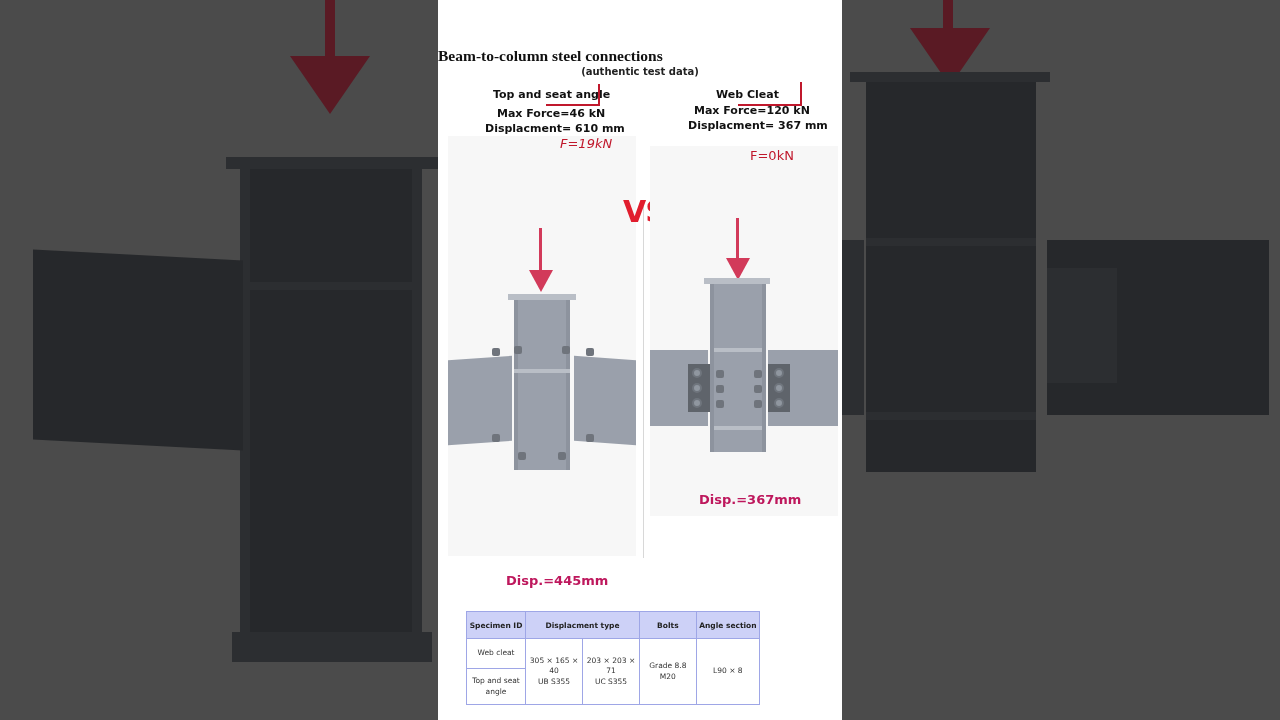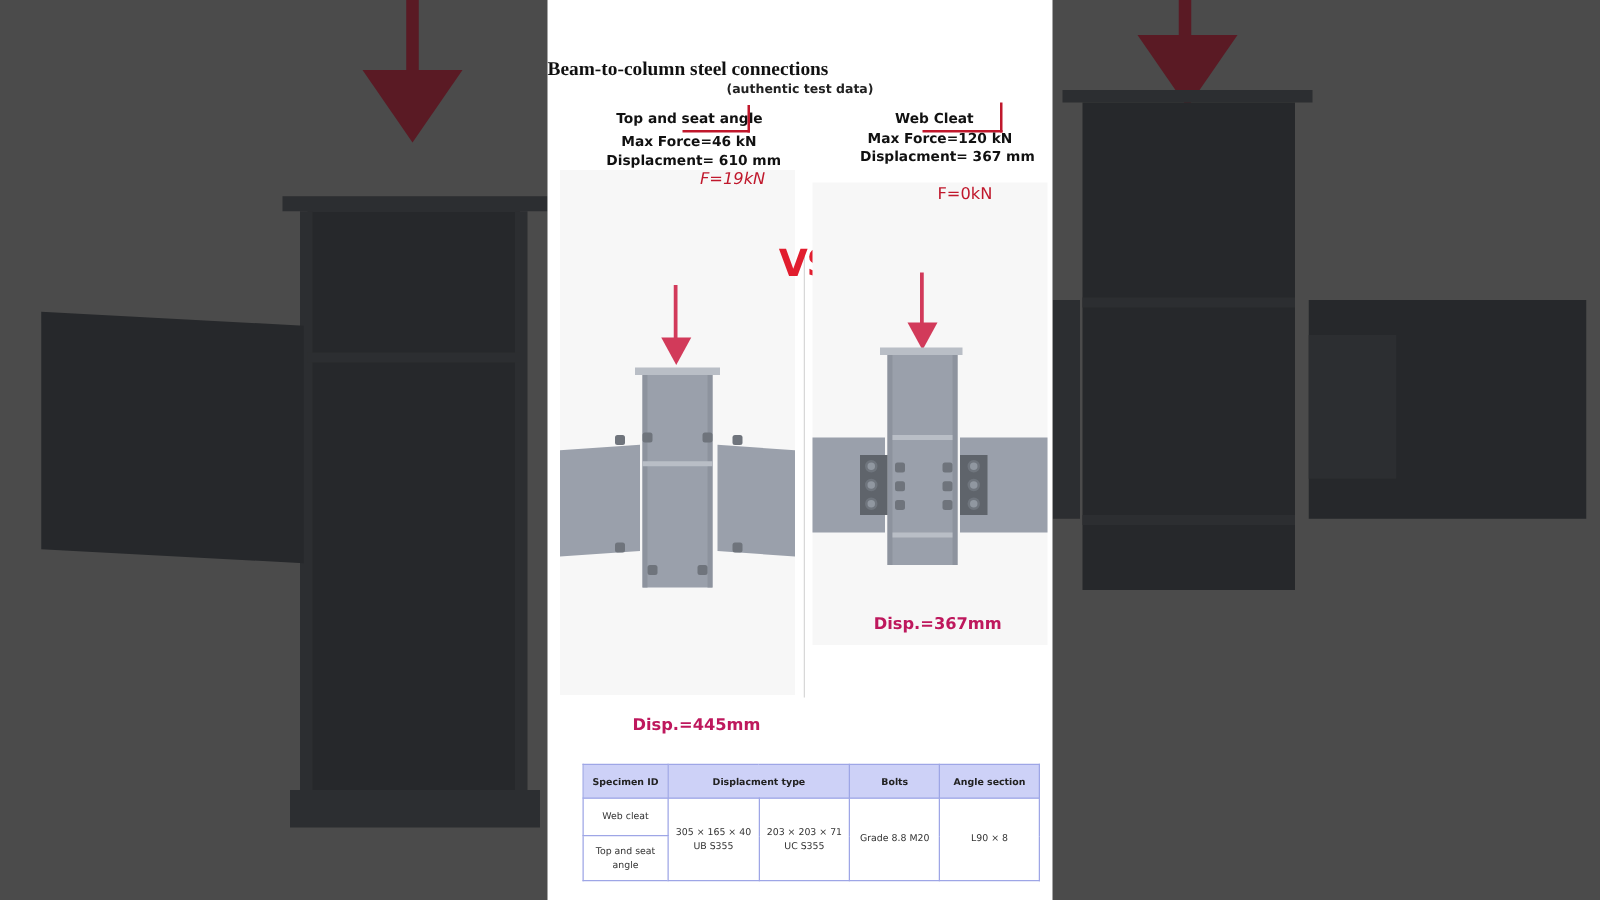--- a/index.html
+++ b/index.html
@@ -37,21 +37,21 @@
     .st { position: absolute; background: #9aa0ab; }
     .st2 { position: absolute; background: #8d939e; }
     .st3 { position: absolute; background: #b9bec6; }
     .bolt { position: absolute; width: 8px; height: 8px; background: #6f747c; border-radius: 2px; }
     .plate { position: absolute; background: #5f646b; }
     .nut { position: absolute; width: 10px; height: 10px; border-radius: 50%; background: #9097a0; border: 2px solid #6f757d; }
     .arrow-shaft { position: absolute; width: 3px; background: #d23a5a; }
     .arrow-head { position: absolute; width: 0; height: 0; border-left: 12px solid transparent; border-right: 12px solid transparent; border-top: 22px solid #d23a5a; }
 
     
-    table.spec { position: absolute; left: 28px; top: 611px; width: 366px; border-collapse: collapse; font-size: 7.5px; color: #333; }
+    table.spec { position: absolute; left: 28px; top: 611px; width: 294px; border-collapse: collapse; font-size: 7.5px; color: #333; }
     table.spec th { background: #cdd1f7; font-weight: bold; height: 27px; border: 1px solid #9ea6e6; text-align: center; color: #222; }
     table.spec td { border: 1px solid #9ea6e6; text-align: center; height: 30px; padding: 2px; line-height: 1.35; }
   </style>
 </head>
 <body>
 
 <div class="stage">
 
   <div class="side left">
     <div class="dshaft" style="left:325px;top:0;height:60px;"></div>

